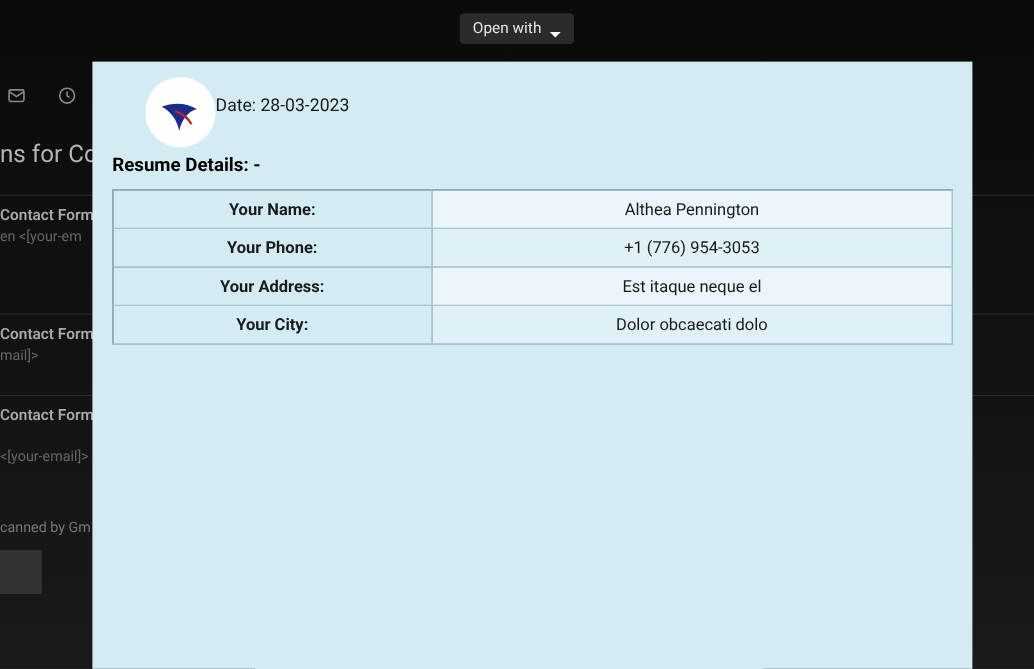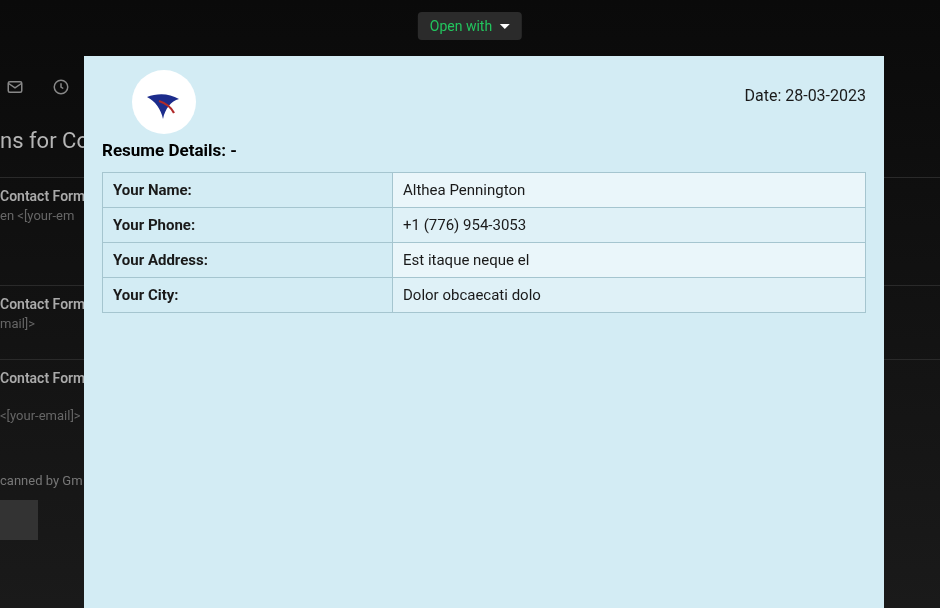--- a/index.html
+++ b/index.html
@@ -66,26 +66,26 @@
       width: 38px;
       height: 40px;
       background: #333;
     }
     .open-with-bar {
       position: absolute;
       top: 12px;
       left: 50%;
       transform: translateX(-50%);
       background: #2b2b2b;
-      color: #22c55e;
+      color: #e5e5e5;
       padding: 6px 12px;
       border-radius: 4px;
       font-size: 14px;
       display: flex;
-      align-items: center;
+      align-items: flex-end;
       gap: 8px;
       cursor: pointer;
     }
     .open-with-bar .arrow {
       width: 0; height: 0;
       border-left: 5px solid transparent;
       border-right: 5px solid transparent;
       border-top: 5px solid #fff;
     }
     .preview-panel {
@@ -96,21 +96,20 @@
       height: 552px;
       background: #d3ecf4;
       overflow: hidden;
     }
     .preview-inner {
       padding: 14px 18px;
     }
     .header-row {
       display: flex;
       align-items: flex-start;
-      justify-content: space-between;
       margin-bottom: 6px;
     }
     .logo-wrap {
       width: 64px;
       height: 64px;
       background: #fff;
       border-radius: 50%;
       display: flex;
       align-items: center;
       justify-content: center;
@@ -124,20 +123,21 @@
     .resume-title {
       font-size: 17px;
       font-weight: 700;
       color: #000000;
       margin: 0 0 12px 0;
     }
     .details-table {
       width: 100%;
       border-collapse: collapse;
       background: #0f172a;
+      text-align: center;
     }
     .details-table td {
       border: 1px solid #a5c5cf;
       padding: 8px 10px;
       font-size: 15px;
       color: #1a1a1a;
     }
     .details-table td.label {
       width: 290px;
       font-weight: 700;

